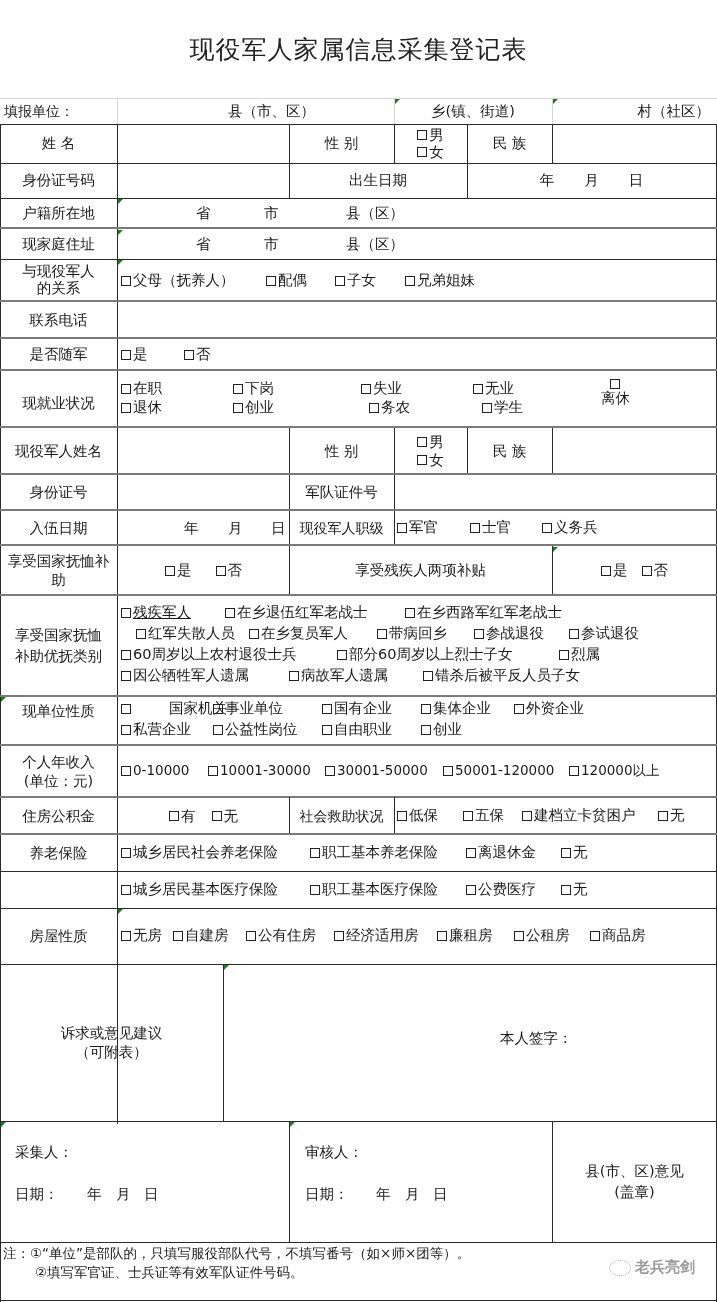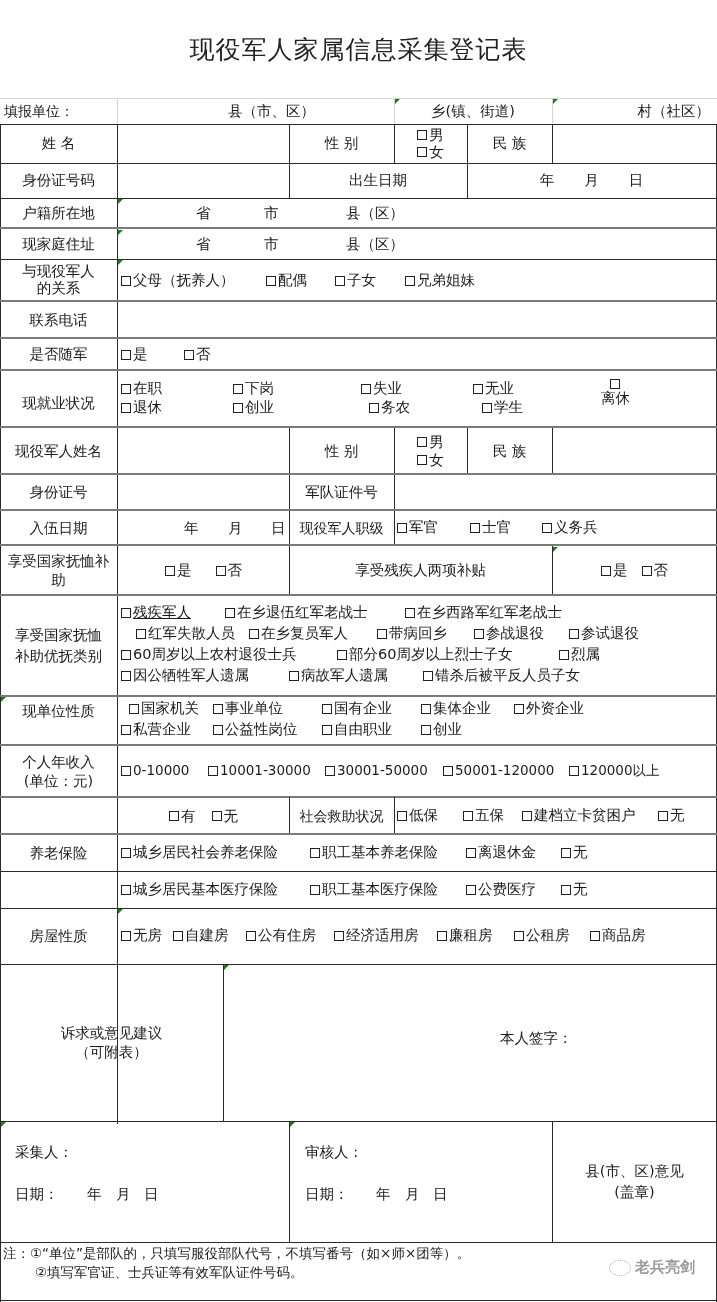--- a/index.html
+++ b/index.html
@@ -330,21 +330,21 @@
     <span class="opt" style="position:absolute;left:302px;">
         <span class="box"></span>
         <span>错杀后被平反人员子女</span>
       </span>
   </div>
   <div class="hl" style="top:695px;"></div>
 
   <div class="tri" style="left:1px;top:697px;"></div>
   <div class="cell c" style="left:0;top:697px;width:117px;height:28px;">现单位性质</div>
   <div class="opts-row" style="left:121px;top:699px;">
-    <span class="opt" style="position:absolute;left:8px;">
+    <span class="opt" style="position:absolute;left:0;gap:36px;">
         <span class="box"></span>
         <span>国家机关</span>
       </span>
     <span class="opt" style="position:absolute;left:92px;">
         <span class="box"></span>
         <span>事业单位</span>
       </span>
     <span class="opt" style="position:absolute;left:201px;">
         <span class="box"></span>
         <span>国有企业</span>
@@ -399,20 +399,21 @@
         <span class="box"></span>
         <span>50001-120000</span>
       </span>
     <span class="opt" style="position:absolute;left:448px;">
         <span class="box"></span>
         <span>120000以上</span>
       </span>
   </div>
   <div class="hl" style="top:796px;"></div>
 
+  <div class="cell c" style="left:0;top:798px;width:117px;height:36px;">住房公积金</div>
   <div class="cell c" style="left:118px;top:798px;width:171px;height:36px;gap:16px;">
     <span class="opt">
         <span class="box"></span>
         <span>有</span>
       </span>
     <span class="opt">
         <span class="box"></span>
         <span>无</span>
       </span>
   </div>

